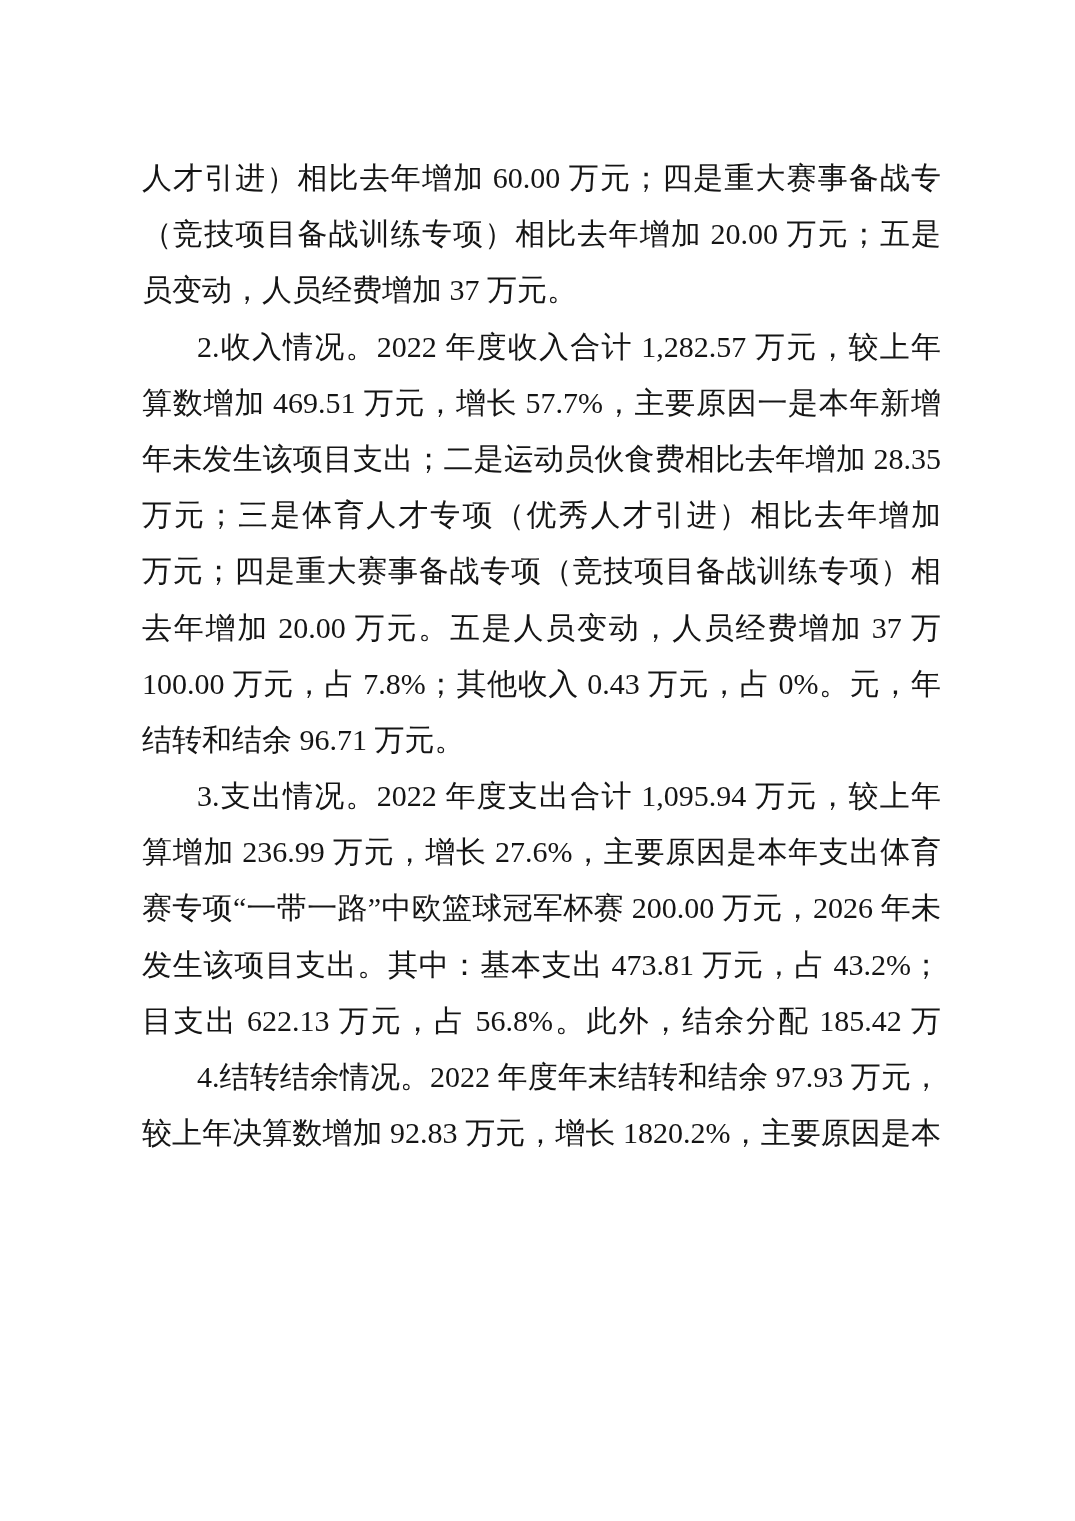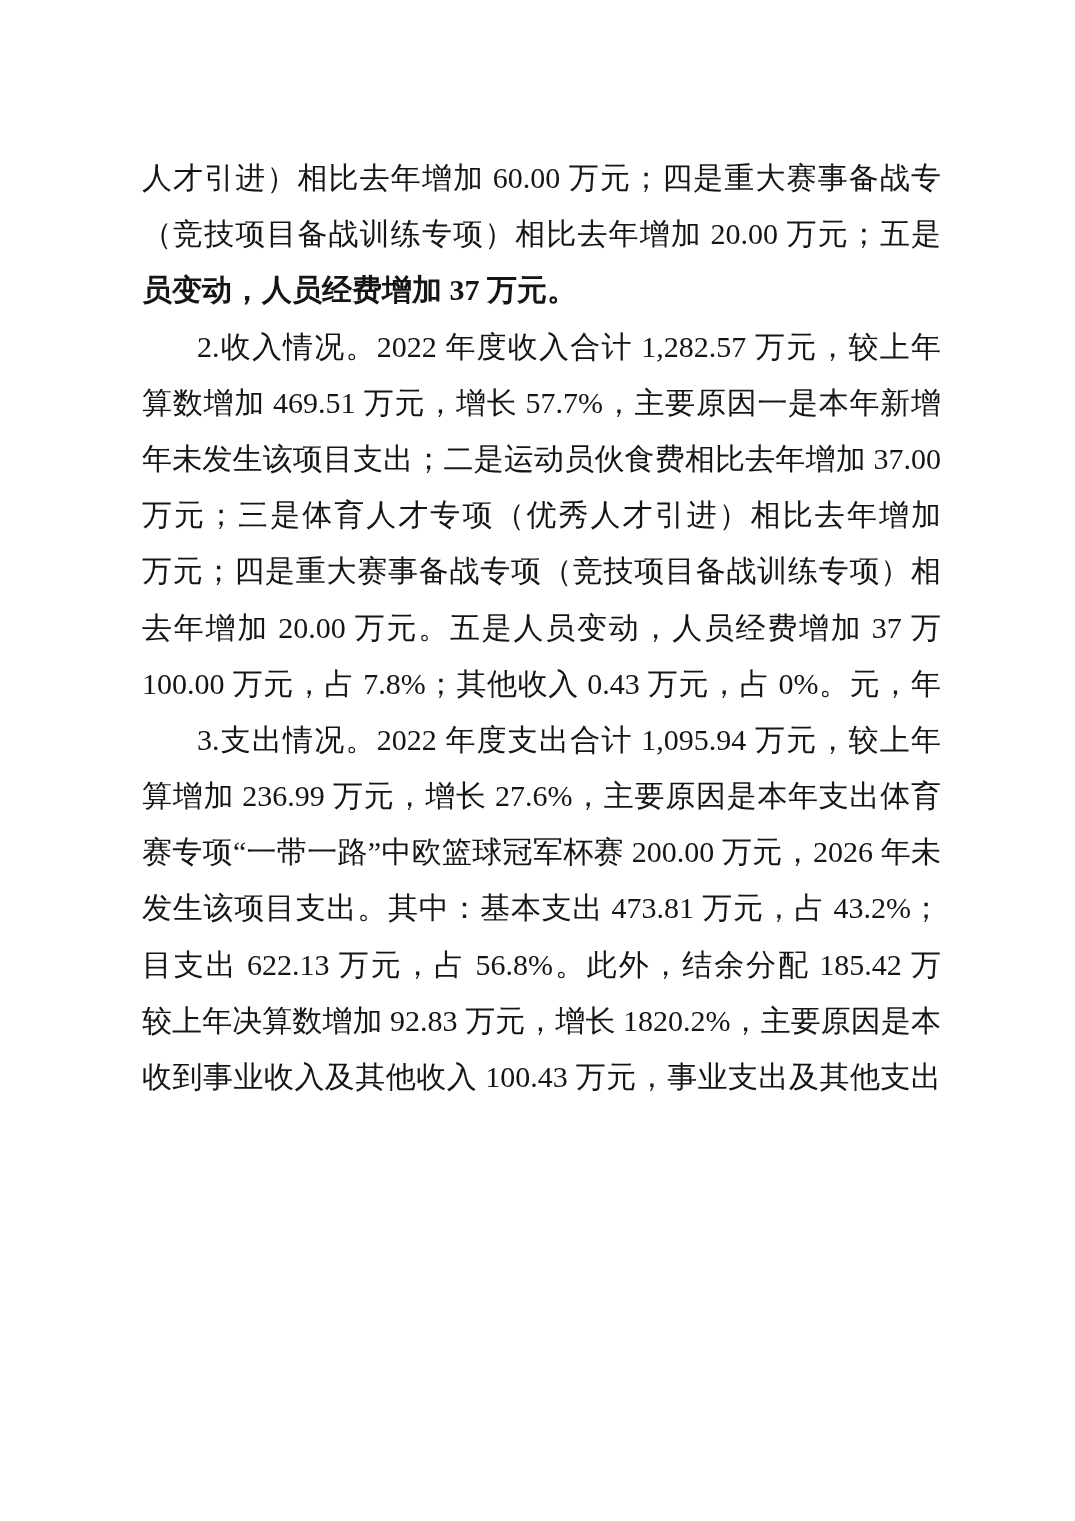--- a/index.html
+++ b/index.html
@@ -28,42 +28,42 @@
     line-height: 56.2px;
     text-align: justify;
     text-align-last: justify;
     text-justify: inter-character;
     overflow: hidden;
     white-space: normal;
   }
   .line.no-just {
     text-align: center;
     text-align-last: left;
-    font-weight: bold;
   }
   .line.indent {
     text-indent: 55px;
   }
 </style>
 </head>
 <body>
 
 <div class="page">
   <div class="content" id="document-body">
       <div class="line">人才引进）相比去年增加 60.00 万元；四是重大赛事备战专项</div>
       <div class="line">（竞技项目备战训练专项）相比去年增加 20.00 万元；五是人</div>
       <div class="line no-just">员变动，人员经费增加 37 万元。</div>
       <div class="line indent">2.收入情况。2022 年度收入合计 1,282.57 万元，较上年决</div>
       <div class="line">算数增加 469.51 万元，增长 57.7%，主要原因一是本年新增体</div>
-      <div class="line">年未发生该项目支出；二是运动员伙食费相比去年增加 37.00</div>
+      <div class="line">年未发生该项目支出；二是运动员伙食费相比去年增加 28.35</div>
       <div class="line">万元；三是体育人才专项（优秀人才引进）相比去年增加 60.00</div>
       <div class="line">万元；四是重大赛事备战专项（竞技项目备战训练专项）相比</div>
       <div class="line">去年增加 20.00 万元。五是人员变动，人员经费增加 37 万元。</div>
       <div class="line">100.00 万元，占 7.8%；其他收入 0.43 万元，占 0%。元，年初</div>
+      <div class="line no-just">结转和结余 96.71 万元。</div>
       <div class="line indent">3.支出情况。2022 年度支出合计 1,095.94 万元，较上年决</div>
       <div class="line">算增加 236.99 万元，增长 27.6%，主要原因是本年支出体育竞</div>
       <div class="line">赛专项“一带一路”中欧篮球冠军杯赛 200.00 万元，2026 年未</div>
       <div class="line">发生该项目支出。其中：基本支出 473.81 万元，占 43.2%；项</div>
       <div class="line">目支出 622.13 万元，占 56.8%。此外，结余分配 185.42 万元。</div>
+      <div class="line indent">4.结转结余情况。2022 年度年末结转和结余 97.93 万元，</div>
       <div class="line">较上年决算数增加 92.83 万元，增长 1820.2%，主要原因是本年</div>
-      <div class="line">收到事业收入及其他收入 100.43 万元，事业支出及其他支出</div>
     </div>
 </div>
 
 </body></html>

